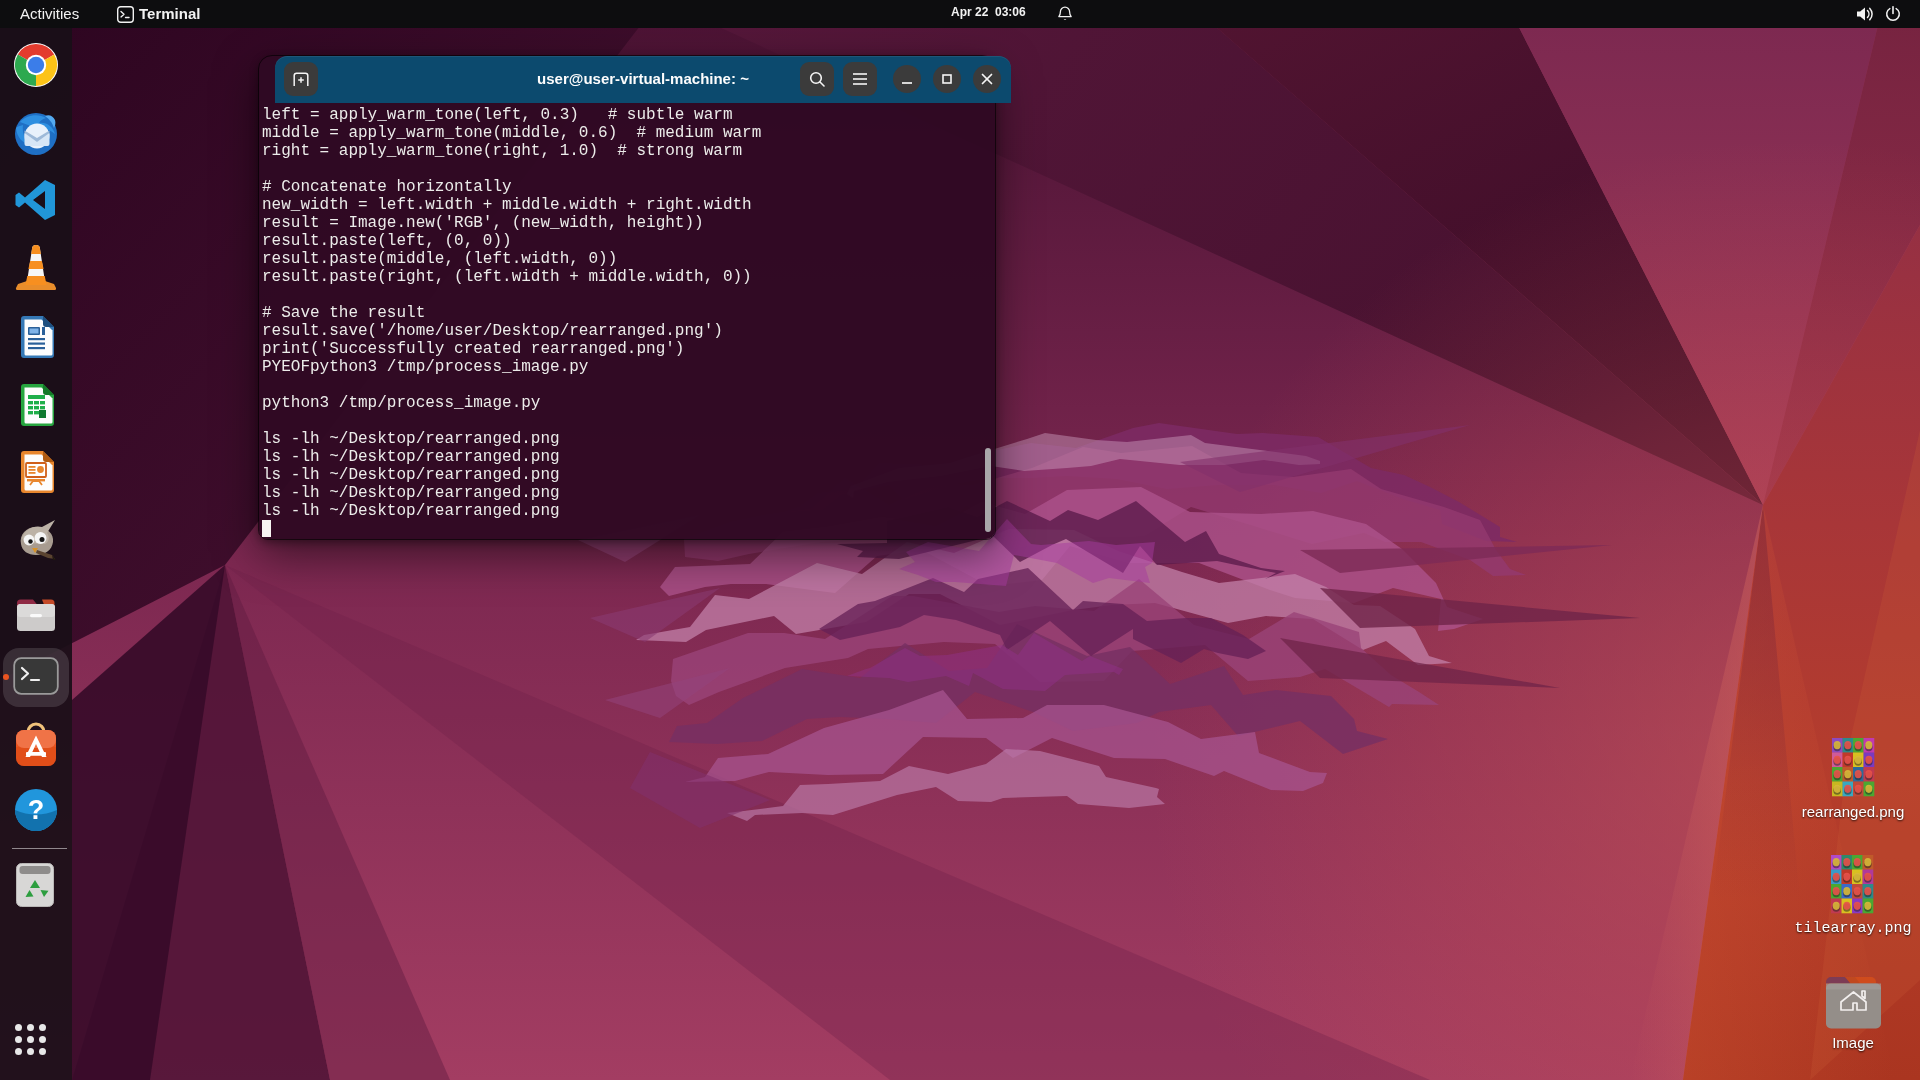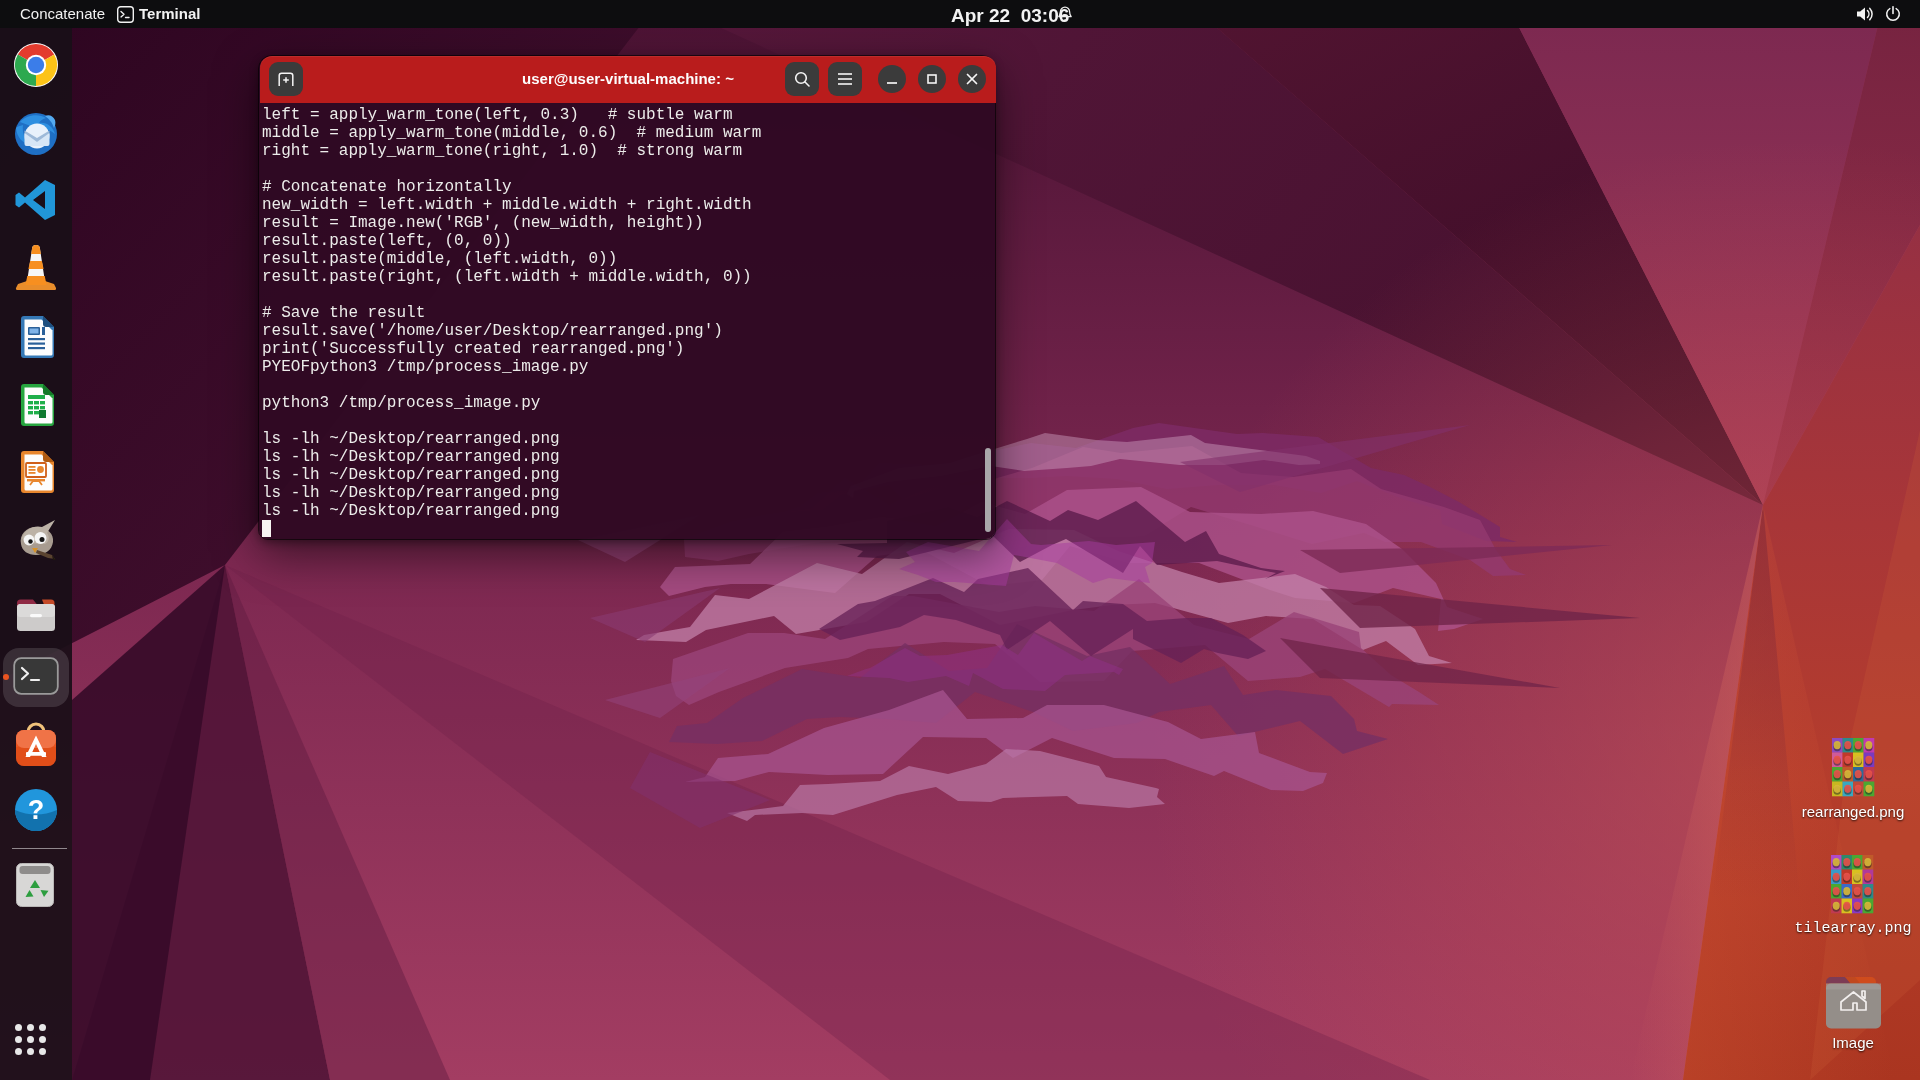--- a/index.html
+++ b/index.html
@@ -3,29 +3,29 @@
 <meta charset="utf-8">
 <style>
   html,body{margin:0;padding:0;width:1920px;height:1080px;overflow:hidden;background:#000;}
   body{font-family:"Liberation Sans",sans-serif;position:relative;}
   .abs{position:absolute;}
   #wall{position:absolute;left:0;top:0;}
   #topbar{position:absolute;left:0;top:0;width:1920px;height:28px;background:#0d0d0f;color:#fff;z-index:30;}
   #activities{position:absolute;left:20px;top:5px;font-size:15px;color:#f2f2f2;}
   #appicon{position:absolute;left:117px;top:6px;}
   #appname{position:absolute;left:139px;top:5px;font-size:15px;font-weight:bold;color:#f2f2f2;}
-  #clock{position:absolute;left:951px;top:5px;font-size:19px;font-weight:bold;color:#f2f2f2;}
+  #clock{position:absolute;left:951px;top:5px;font-size:12px;font-weight:bold;color:#f2f2f2;}
   #bell{position:absolute;left:1056px;top:5px;}
   #sysicons{position:absolute;left:1853px;top:5px;}
   #dock{position:absolute;left:0;top:28px;width:72px;height:1052px;background:rgba(25,15,23,0.94);z-index:20;}
   .dicon{position:absolute;left:12px;width:48px;height:48px;}
   #term{position:absolute;left:259px;top:56px;width:736px;height:483px;border-radius:13px 13px 9px 9px;
         box-shadow:0 16px 44px rgba(0,0,0,0.5),0 3px 10px rgba(0,0,0,0.4);z-index:10;
         background:rgba(47,9,35,0.97);outline:1px solid rgba(0,0,0,0.6);}
-  #thead{position:absolute;left:1px;top:0;width:736px;height:47px;background:#b91c1c;border-radius:12px 12px 0 0;
+  #thead{position:absolute;left:16px;top:0;width:736px;height:47px;background:#0c4a6e;border-radius:12px 12px 0 0;
          box-shadow:inset 0 1px 0 rgba(255,255,255,0.07);}
   #ttitle{position:absolute;left:0;top:14px;width:736px;text-align:center;font-size:15px;font-weight:bold;color:#fdfdfd;}
   .hbtn{position:absolute;background:#3b3b3b;}
   #btn-newtab{left:9px;top:6px;width:34px;height:34px;border-radius:9px;}
   #btn-search{left:525px;top:6px;width:34px;height:34px;border-radius:9px;}
   #btn-menu{left:568px;top:6px;width:34px;height:34px;border-radius:9px;}
   #btn-min{left:618px;top:9px;width:28px;height:28px;border-radius:50%;}
   #btn-max{left:658px;top:9px;width:28px;height:28px;border-radius:50%;}
   #btn-close{left:698px;top:9px;width:28px;height:28px;border-radius:50%;}
   #tbody{position:absolute;left:3px;top:50px;width:726px;
@@ -131,21 +131,21 @@
 <path d="M1280,638 L1560,688 L1320,678 Z" fill="#6f2448" opacity="0.75"></path>
 <path d="M1180,462 L1470,425 L1240,492 Z" fill="#82306a" opacity="0.6"></path>
 <path d="M578,540 L700,515 L625,562 Z" fill="#9c4a82" opacity="0.6"></path>
 <path d="M590,618 L720,588 L645,642 Z" fill="#8a3a72" opacity="0.6"></path>
 <path d="M605,700 L730,668 L660,718 Z" fill="#93437b" opacity="0.55"></path>
 <path d="M650,752 L770,800 L700,828 L630,788 Z" fill="#82306a" opacity="0.6"></path>
     </g>
 </svg>
 
 <div id="topbar">
-  <div id="activities">Concatenate</div>
+  <div id="activities">Activities</div>
   <svg id="appicon" width="17" height="17" viewBox="0 0 17 17">
       <rect x="0.7" y="0.7" width="15.6" height="15.6" rx="3" fill="none" stroke="#f2f2f2" stroke-width="1.4"></rect>
       <path d="M4 5.5 L7 8.2 L4 10.9" fill="none" stroke="#f2f2f2" stroke-width="1.4" stroke-linecap="round" stroke-linejoin="round"></path>
       <line x1="8.5" y1="11.5" x2="12" y2="11.5" stroke="#f2f2f2" stroke-width="1.4" stroke-linecap="round"></line>
     </svg>
   <div id="appname">Terminal</div>
   <div id="clock">Apr 22&nbsp; 03:06</div>
   <svg id="bell" width="18" height="18" viewBox="0 0 18 18">
       <path d="M9 2.2 a4.6 4.6 0 0 1 4.6 4.6 c0 3 .9 4.1 1.6 4.8 H2.8 c.7-.7 1.6-1.8 1.6-4.8 A4.6 4.6 0 0 1 9 2.2 z" fill="none" stroke="#efefef" stroke-width="1.3" stroke-linejoin="round"></path>
       <path d="M7.6 13.9 a1.5 1.2 0 0 0 2.8 0" fill="#efefef"></path>

